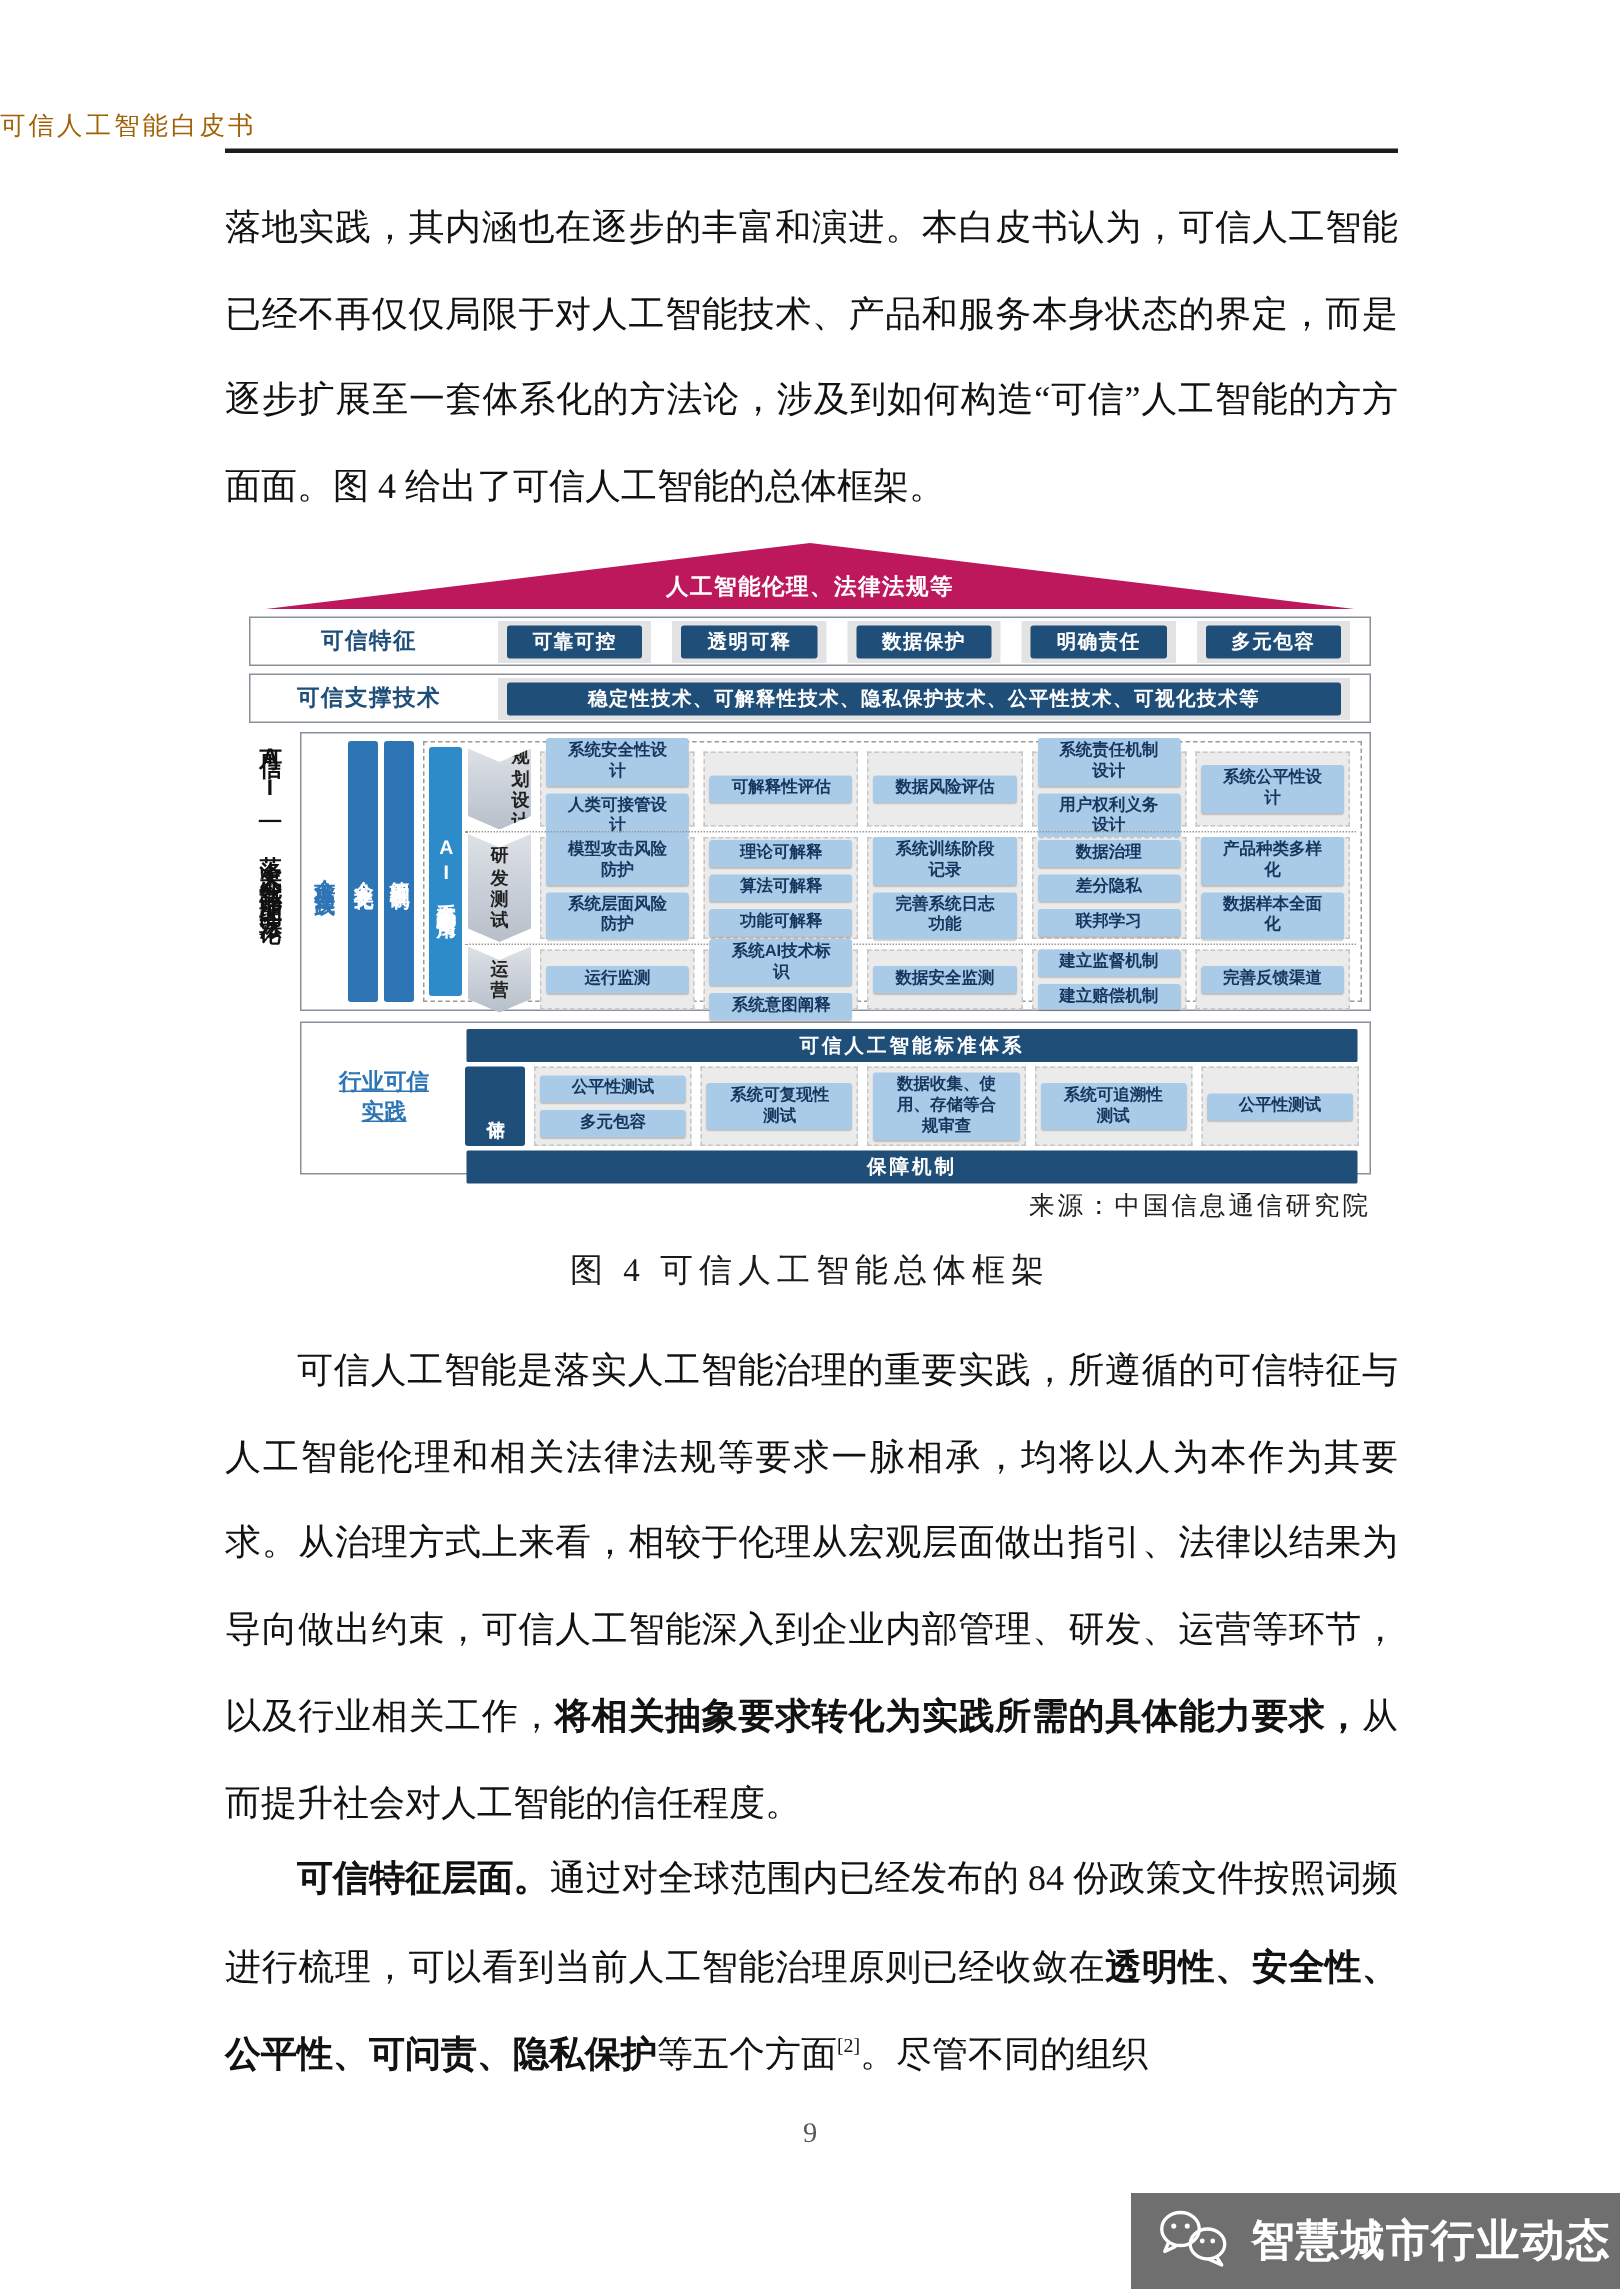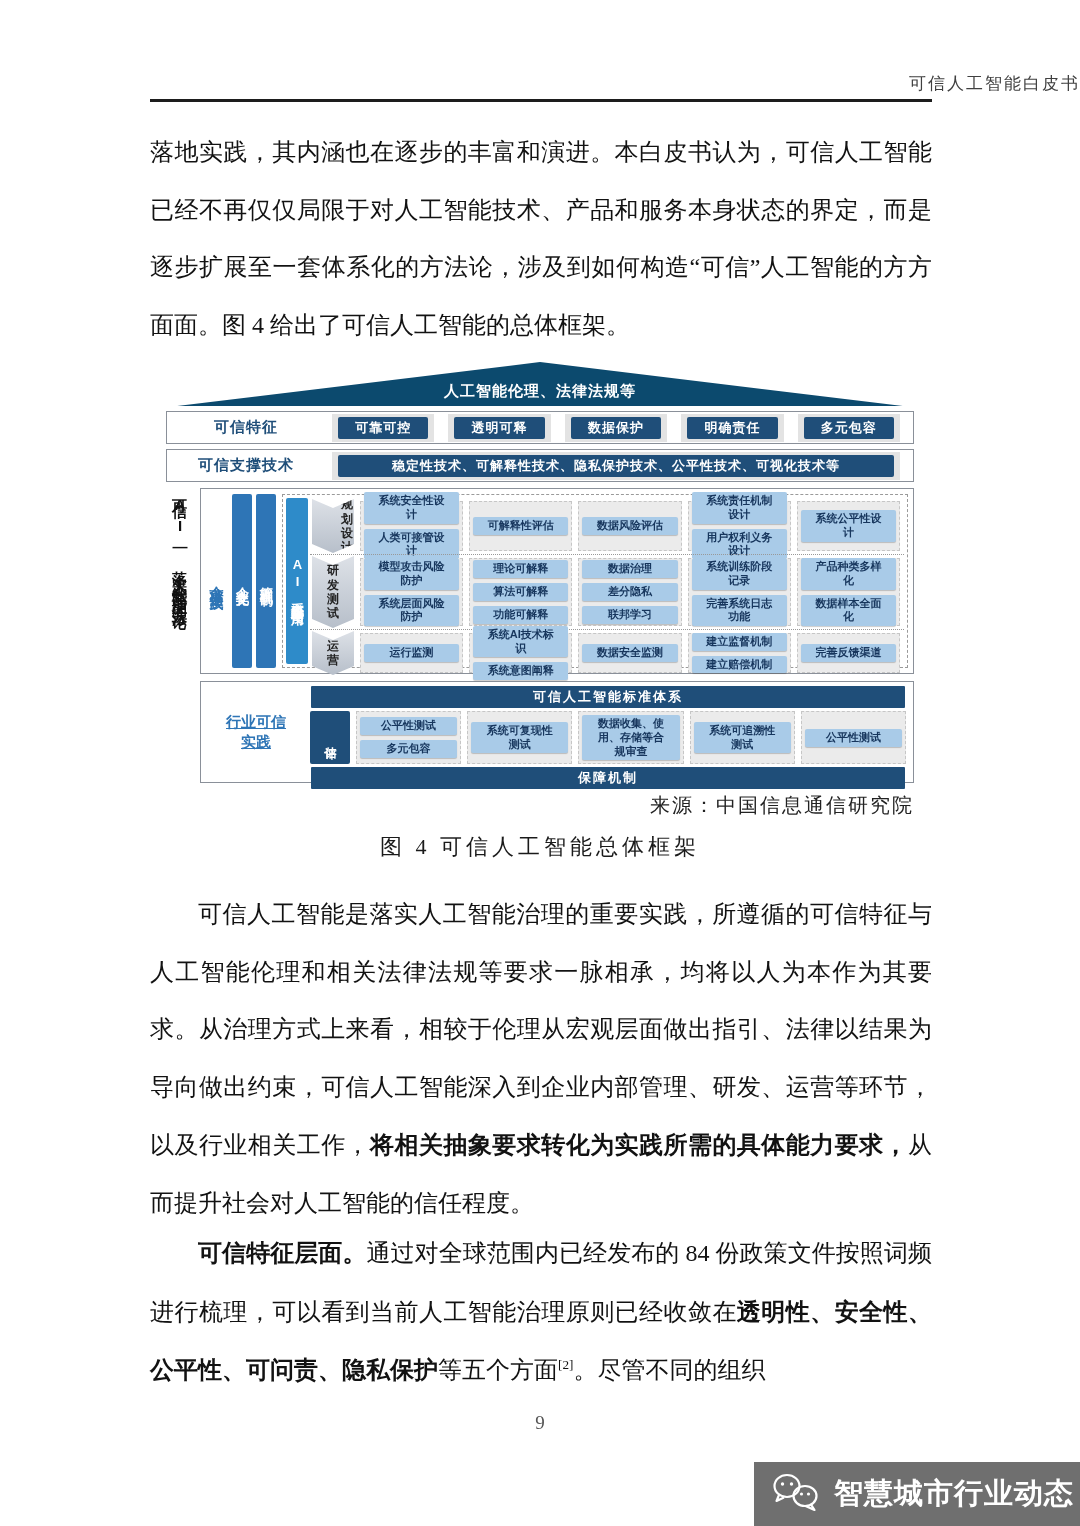--- a/index.html
+++ b/index.html
@@ -1,37 +1,37 @@
 <!DOCTYPE html>
 <html><head>
 <meta charset="utf-8">
 <style>
   html,body{margin:0;padding:0;background:#ffffff;}
   .page{position:relative;width:1080px;height:1526px;background:#ffffff;overflow:hidden;
         font-family:"Liberation Serif","DejaVu Serif",serif;color:#131313;}
 
   
-  .header-title{position:absolute;top:72px;left:0;right:0;text-align:right;
-    font-size:17px;letter-spacing:2px;color:#404040;}
+  .header-title{position:absolute;top:72px;left:0;right:0;text-align:left;
+    font-size:17px;letter-spacing:2px;color:#a16207;}
   .header-rule{position:absolute;top:99px;left:150px;width:782px;height:3px;background:#1d1d1d;}
 
   
   .para{position:absolute;left:150px;width:782px;font-size:24px;line-height:57.5px;
     text-align:justify;color:#121212;}
   .para.indent{text-indent:2em;}
   .p1{top:124px;}
   .p2{top:886px;}
   .p3{top:1224px;}
   .hei{font-family:"Liberation Sans","DejaVu Sans",sans-serif;font-weight:bold;}
   sup{font-size:0.55em;vertical-align:super;line-height:0;}
 
   
   .figure{position:absolute;top:362px;left:166px;width:748px;height:428px;
     font-family:"Liberation Sans","DejaVu Sans",sans-serif;}
-  .roof{width:97%;margin:0 auto;height:44px;background:#0c4a6e;
+  .roof{width:97%;margin:0 auto;height:44px;background:#be185d;
     clip-path:polygon(50% 0,100% 100%,0 100%);
     display:flex;align-items:flex-end;justify-content:center;}
   .roof span{color:#fff;font-weight:bold;font-size:15px;letter-spacing:1px;padding-bottom:5px;}
 
   .hrow{margin-top:5px;border:1px solid #8a9099;background:#fff;height:31px;
     display:flex;align-items:center;}
   .hrow-label{width:158px;text-align:center;color:#1F4E79;font-weight:bold;font-size:15px;letter-spacing:1px;}
   .hrow-right{flex:1;display:flex;padding-right:6px;}
   .fstrip{flex:1;margin:0 7px;background:#e3e3e3;padding:3px 6px;}
   .navybar{background:#1F4E79;color:#fff;font-weight:bold;font-size:13px;text-align:center;
@@ -72,21 +72,21 @@
     color:#2E75B6;font-weight:bold;font-size:15px;text-align:center;}
   .ind-label span{width:68px;line-height:1.35;text-decoration:underline;}
   .ind-right{flex:1;display:flex;flex-direction:column;}
   .hbar{background:#1F4E79;color:#fff;font-weight:bold;font-size:13px;text-align:center;
     padding:2px 0;margin:0 4px;letter-spacing:2px;border-radius:1px;}
   .ind-mid{flex:1;display:flex;align-items:stretch;padding:3px 0;}
   .eval{width:40px;margin:0 3px;background:#1F4E79;color:#fff;font-weight:bold;font-size:12px;
     letter-spacing:1px;border-radius:2px;}
 
   .fig-source{position:absolute;top:792px;left:166px;width:748px;text-align:right;
-    font-size:20px;letter-spacing:2px;color:#222;}
+    font-size:17px;letter-spacing:2px;color:#222;}
   .fig-caption{position:absolute;top:832px;left:0;right:0;text-align:center;
     font-size:22px;letter-spacing:4px;color:#1a1a1a;}
 
   
   .page-number{position:absolute;top:1412px;left:0;right:0;text-align:center;font-size:19px;color:#555;}
   .brand-bar{position:absolute;right:0;bottom:0;width:326px;height:64px;background:#6F6F6F;
     display:flex;align-items:center;gap:12px;padding-left:16px;box-sizing:border-box;}
   .brand-text{color:#ffffff;font-family:"Liberation Sans","DejaVu Sans",sans-serif;
     font-weight:bold;font-size:29px;letter-spacing:1px;}
 </style>
@@ -183,27 +183,27 @@
                   <div class="col">
                       <div class="pill">模型攻击风险防护</div>
                       <div class="pill">系统层面风险防护</div>
                     </div>
                   <div class="col">
                       <div class="pill">理论可解释</div>
                       <div class="pill">算法可解释</div>
                       <div class="pill">功能可解释</div>
                     </div>
                   <div class="col">
+                      <div class="pill">系统训练阶段记录</div>
+                      <div class="pill">完善系统日志功能</div>
+                    </div>
+                  <div class="col">
                       <div class="pill">数据治理</div>
                       <div class="pill">差分隐私</div>
                       <div class="pill">联邦学习</div>
-                    </div>
-                  <div class="col">
-                      <div class="pill">系统训练阶段记录</div>
-                      <div class="pill">完善系统日志功能</div>
                     </div>
                   <div class="col">
                       <div class="pill">产品种类多样化</div>
                       <div class="pill">数据样本全面化</div>
                     </div>
                 </div>
               </div>
 
               <div class="prow p-r2 phase-2">
                 <div class="chev">

